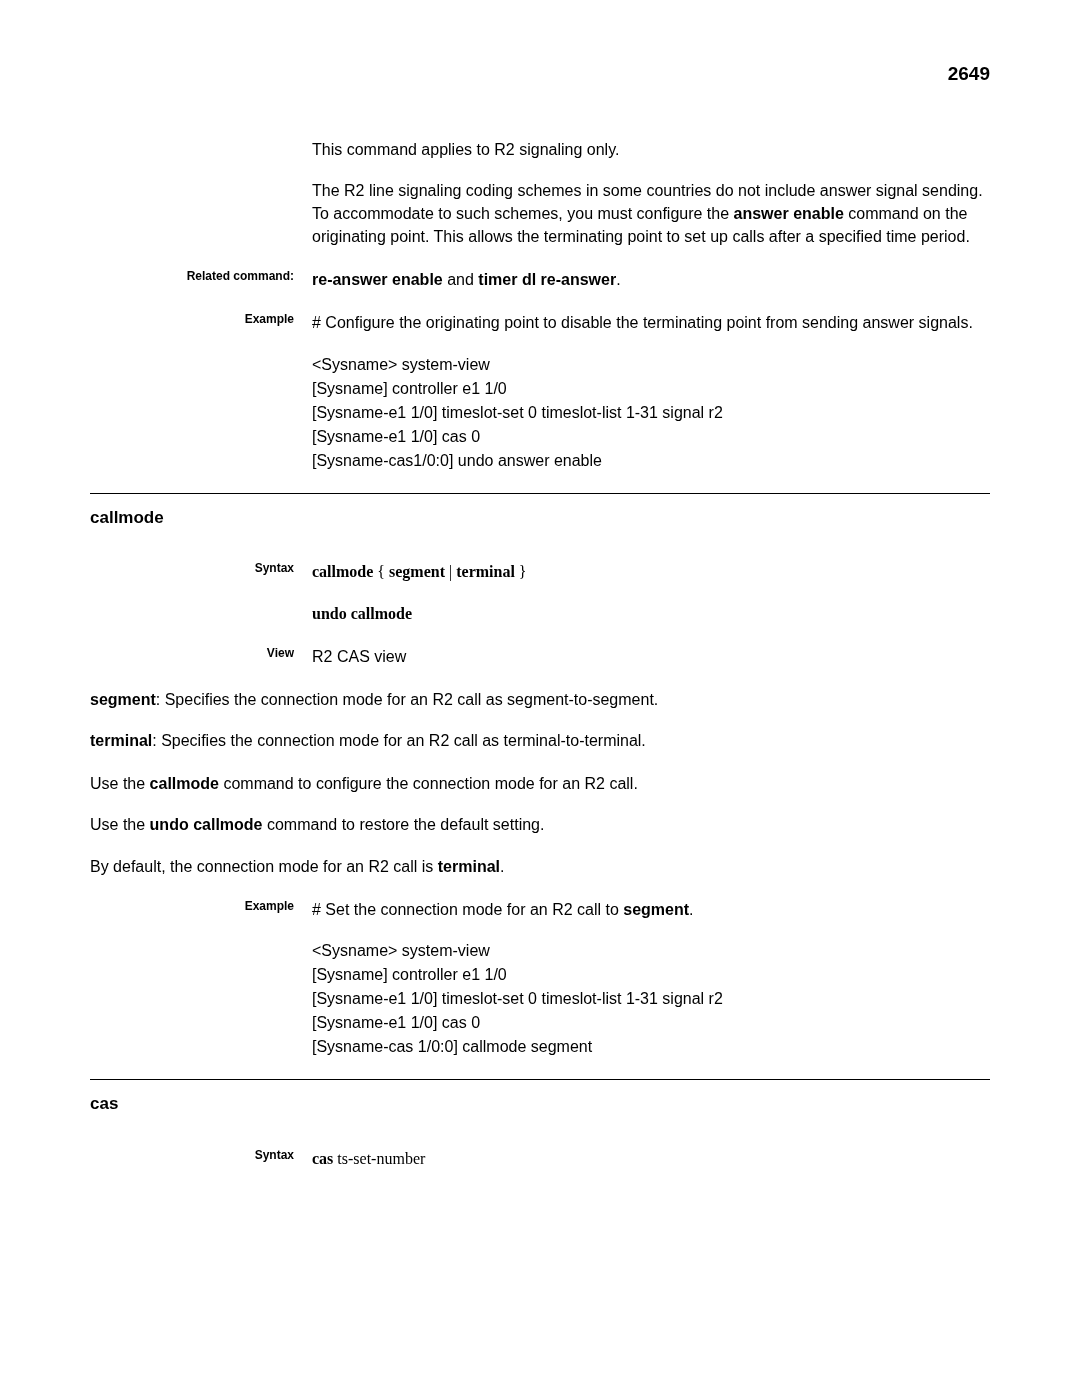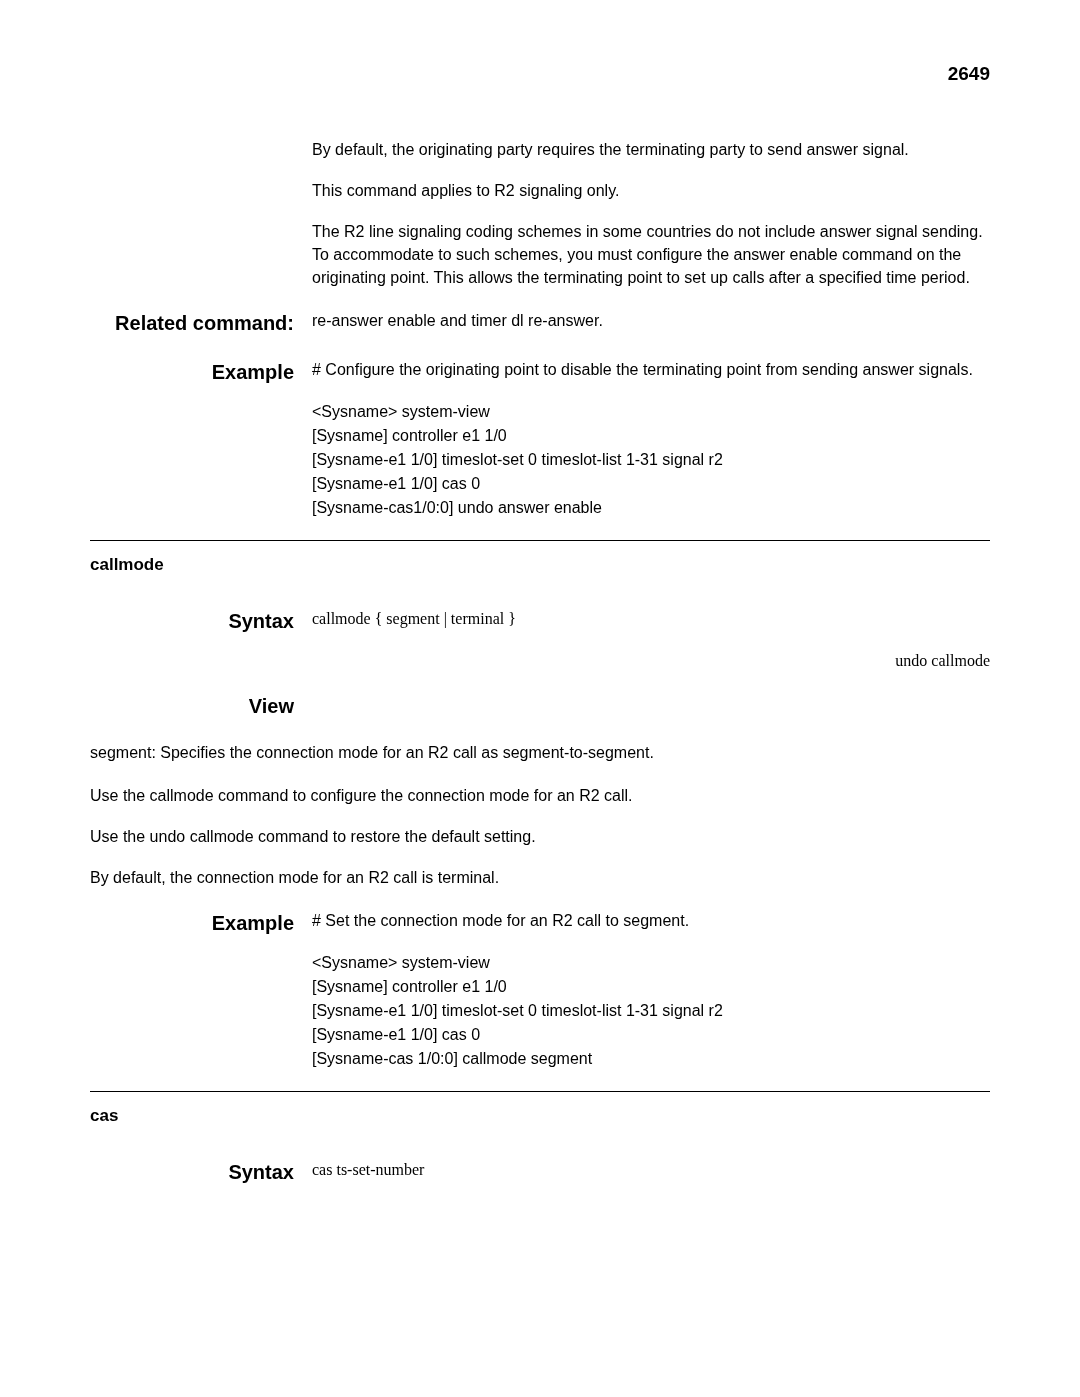--- a/index.html
+++ b/index.html
@@ -24,34 +24,33 @@
     .row {
       display: flex;
       margin-bottom: 20px;
     }
     .label-col {
       width: 222px;
       flex-shrink: 0;
       text-align: right;
       padding-right: 18px;
       font-weight: bold;
-      font-size: 20px;
+      font-size: 12px;
     }
     .content-col {
       flex: 1;
     }
     .content-col p {
       margin-bottom: 18px;
     }
     .content-col p:last-child {
       margin-bottom: 0;
     }
     .bold {
-      font-weight: normal;
-      text-align: right;
+      font-weight: bold;
     }
     .code-block {
       font-family: Liberation Sans, sans-serif;
       font-size: 16px;
       white-space: pre;
       line-height: 1.5;
     }
     .section-divider {
       border: none;
       border-top: 1px solid #000;
@@ -71,21 +70,20 @@
     }
   </style>
 </head>
 <body>
 
 <div class="page-number">2649</div>
 
 <div class="row">
   <div class="label-col"></div>
   <div class="content-col">
-    <p>By default, the originating party requires the terminating party to send answer signal.</p>
     <p>This command applies to R2 signaling only.</p>
     <p>
       <span>The R2 line signaling coding schemes in some countries do not include answer signal sending. To accommodate to such schemes, you must configure the </span><span class="bold">answer enable</span><span> command on the originating point. This allows the terminating point to set up calls after a specified time period.</span>
     </p>
   </div>
 </div>
 
 <div class="row">
   <div class="label-col">Related command:</div>
   <div class="content-col">
@@ -116,26 +114,32 @@
   <div class="content-col syntax-text">
     <p>
       <span class="bold">callmode</span><span> { </span><span class="bold">segment</span><span> | </span><span class="bold">terminal</span><span> }</span>
     </p>
     <p class="bold">undo callmode</p>
   </div>
 </div>
 
 <div class="row" style="margin-top: 15px;">
   <div class="label-col">View</div>
+  <div class="content-col">
+    <p>R2 CAS view</p>
+  </div>
 </div>
 
 <div class="row" style="margin-top: 15px;">
   <div class="content-col">
     <p>
       <span class="bold">segment</span><span>: Specifies the connection mode for an R2 call as segment-to-segment.</span>
+    </p>
+    <p>
+      <span class="bold">terminal</span><span>: Specifies the connection mode for an R2 call as terminal-to-terminal.</span>
     </p>
   </div>
 </div>
 
 <div class="row" style="margin-top: 15px;">
   <div class="content-col">
     <p>
       <span>Use the </span><span class="bold">callmode</span><span> command to configure the connection mode for an R2 call.</span>
     </p>
     <p>

